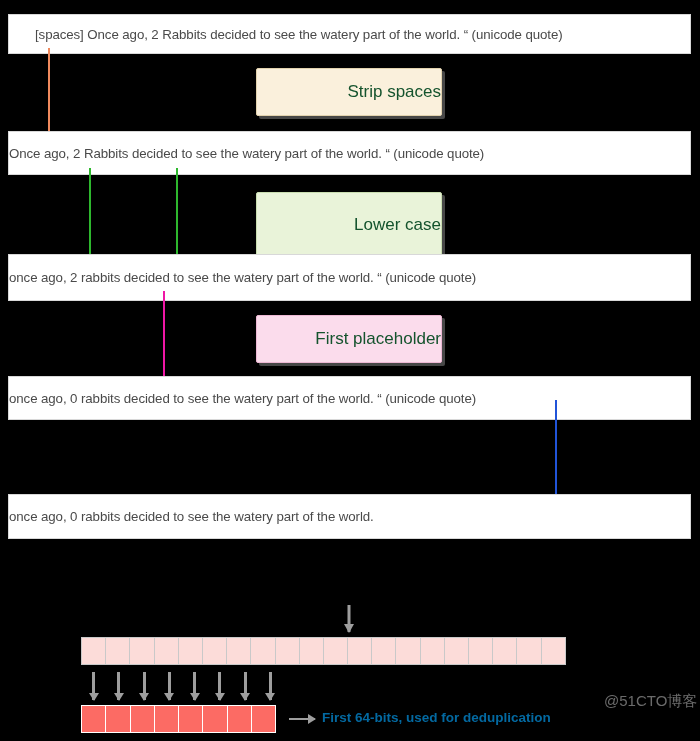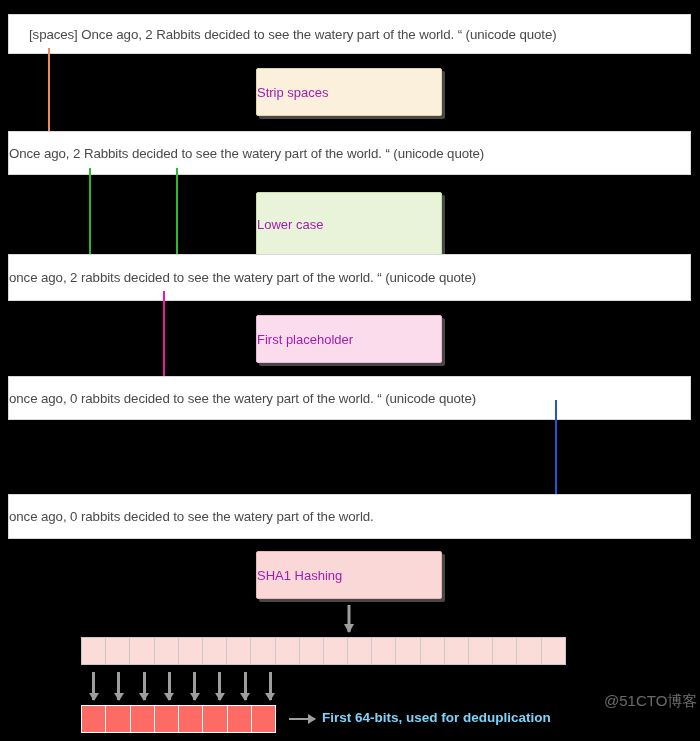--- a/index.html
+++ b/index.html
@@ -30,31 +30,31 @@
     align-items: center;
     color: #4a4a4a;
     font-size: 13.3px;
     letter-spacing: -0.1px;
     white-space: nowrap;
   }
   .text-row .txt {
     display: block;
     width: 100%;
   }
-  .text-row.align-left .txt { text-align: left; padding-left: 20px; }
+  .text-row.align-left .txt { text-align: left; padding-left: 26px; }
   .text-row.align-center .txt { text-align: left; }
 
   
   .proc {
     position: absolute;
     display: flex;
     align-items: center;
-    justify-content: flex-start;
-    font-size: 13px;
-    color: #a21caf;
+    justify-content: flex-end;
+    font-size: 17px;
+    color: #14532d;
     border-radius: 2px;
     box-shadow: 3px 3px 0 rgba(255,255,255,0.28);
   }
 
   
   .vline {
     position: absolute;
     width: 0;
   }
   .vline .shaft {
@@ -121,21 +121,21 @@
     position: absolute;
     right: -1px; top: -5px;
     width: 0; height: 0;
     border-top: 5px solid transparent;
     border-bottom: 5px solid transparent;
     border-left: 8px solid #9e9e9e;
   }
 
   .caption {
     position: absolute;
-    color: #7dd3fc;
+    color: #0369a1;
     font-size: 13.5px;
     font-weight: bold;
     white-space: nowrap;
   }
   .watermark {
     position: absolute;
     color: #6b6b6b;
     font-size: 15px;
     white-space: nowrap;
   }
@@ -195,23 +195,20 @@
 
   <div class="vline" style="left:556px; top:400px; height:108px;">
     <div class="shaft" style="background:#2154d8;"></div>
     <div class="head" style="border-top:9px solid #2154d8;"></div>
   </div>
 
   <div class="text-row align-center" style="left:8px; top:494px; width:683px; height:45px;">
     <span class="txt">once ago, 0 rabbits decided to see the watery part of the world.</span>
   </div>
 
-  <div class="proc" style="left:256px; top:551px; width:186px; height:48px; background:#fbd8d8; border:1px solid #ebb5b5;">
-    <span>SHA1 Hashing</span>
-  </div>
 
   <div class="vline" style="left:349px; top:605px; height:27px;">
     <div class="shaft" style="background:#9e9e9e; width:3px; transform:translateX(-1.5px);"></div>
     <div class="head" style="border-top:9px solid #9e9e9e;"></div>
   </div>
 
   <div class="bar light" id="full-digest-bar" style="left:81px; top:637px; width:504px; height:28px;">
       <div class="cell" style="width: 5%;"></div>
       <div class="cell" style="width: 5%;"></div>
       <div class="cell" style="width: 5%;"></div>

